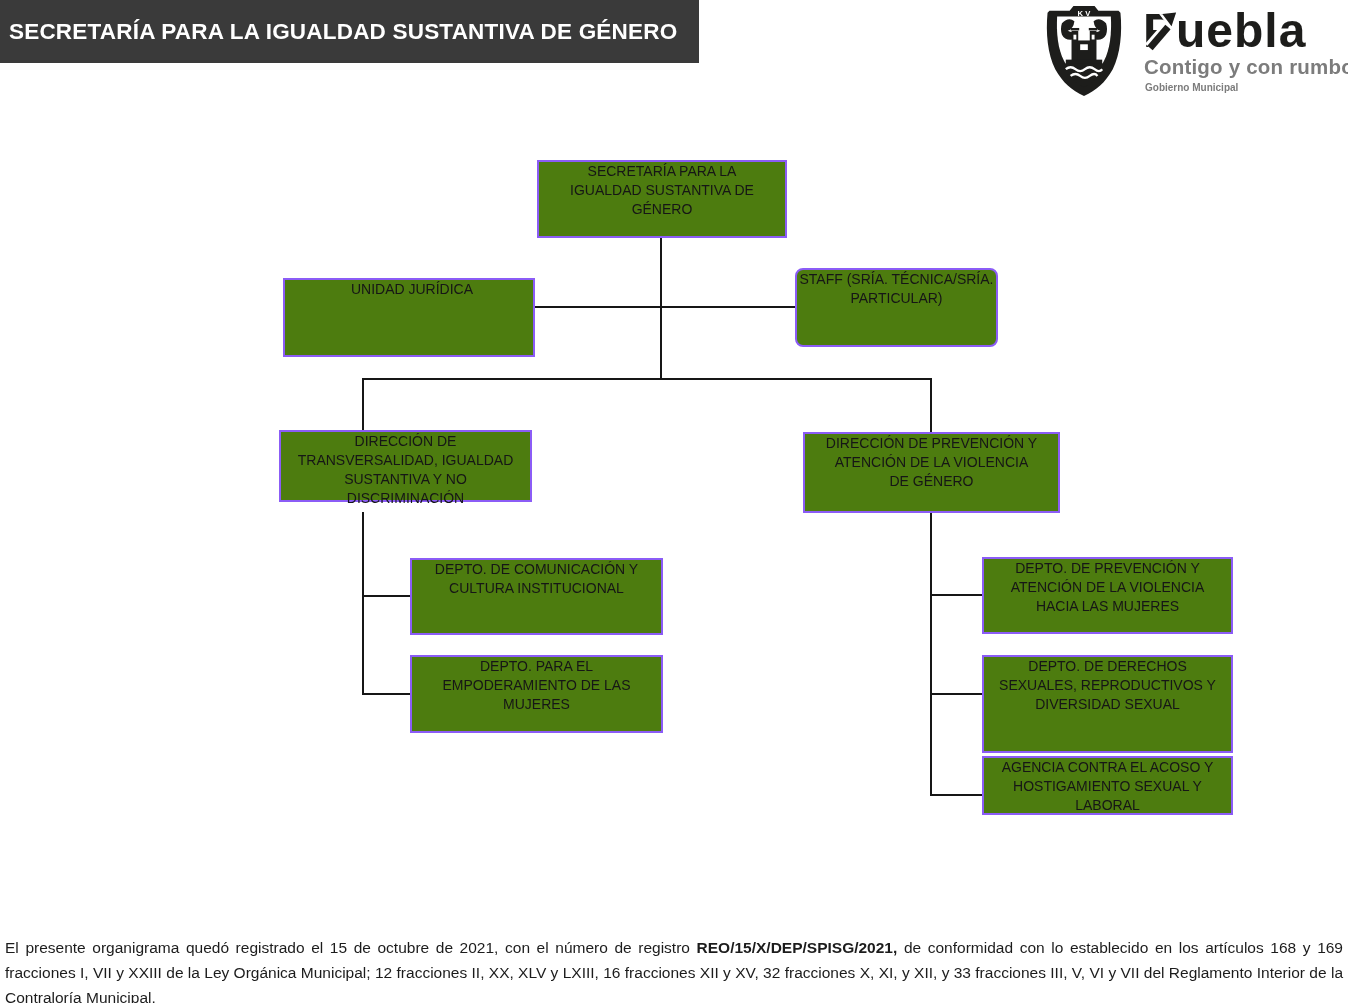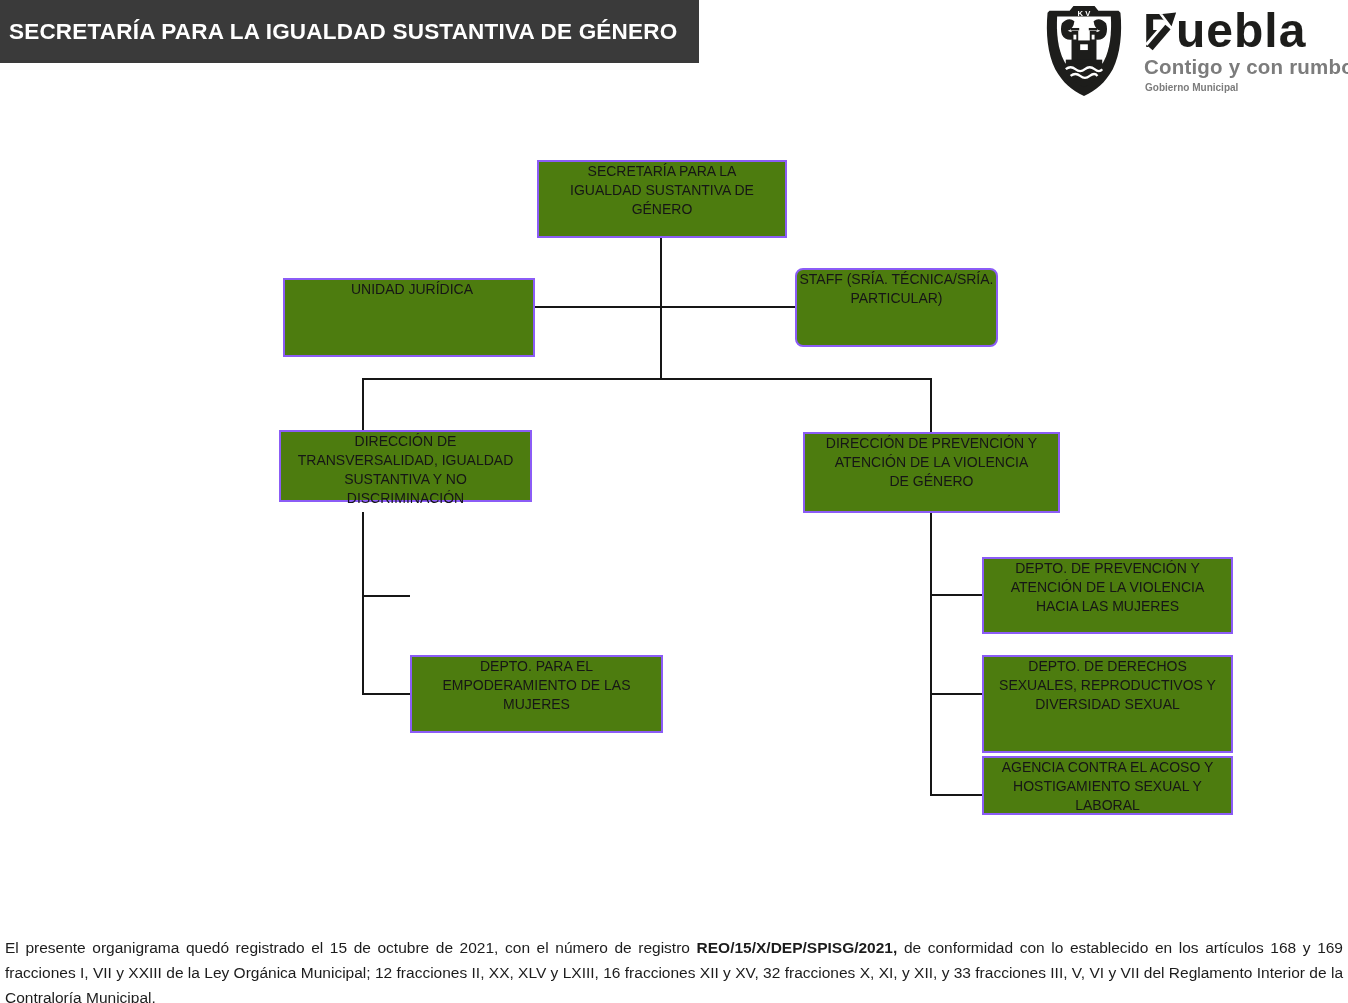--- a/index.html
+++ b/index.html
@@ -171,20 +171,24 @@
     <span class="lbl">DIRECCIÓN DE
 TRANSVERSALIDAD,  IGUALDAD
 SUSTANTIVA Y NO
 DISCRIMINACIÓN</span>
   </div>
   <div class="node" id="n-dirprev">
     <span class="lbl">DIRECCIÓN DE PREVENCIÓN  Y
 ATENCIÓN DE LA  VIOLENCIA
 DE GÉNERO</span>
   </div>
+  <div class="node" id="n-com">
+    <span class="lbl">DEPTO. DE COMUNICACIÓN Y
+CULTURA INSTITUCIONAL</span>
+  </div>
   <div class="node" id="n-emp">
     <span class="lbl">DEPTO. PARA EL
 EMPODERAMIENTO DE LAS
 MUJERES</span>
   </div>
   <div class="node" id="n-prev">
     <span class="lbl">DEPTO. DE PREVENCIÓN Y
 ATENCIÓN DE LA VIOLENCIA
 HACIA LAS MUJERES</span>
   </div>

